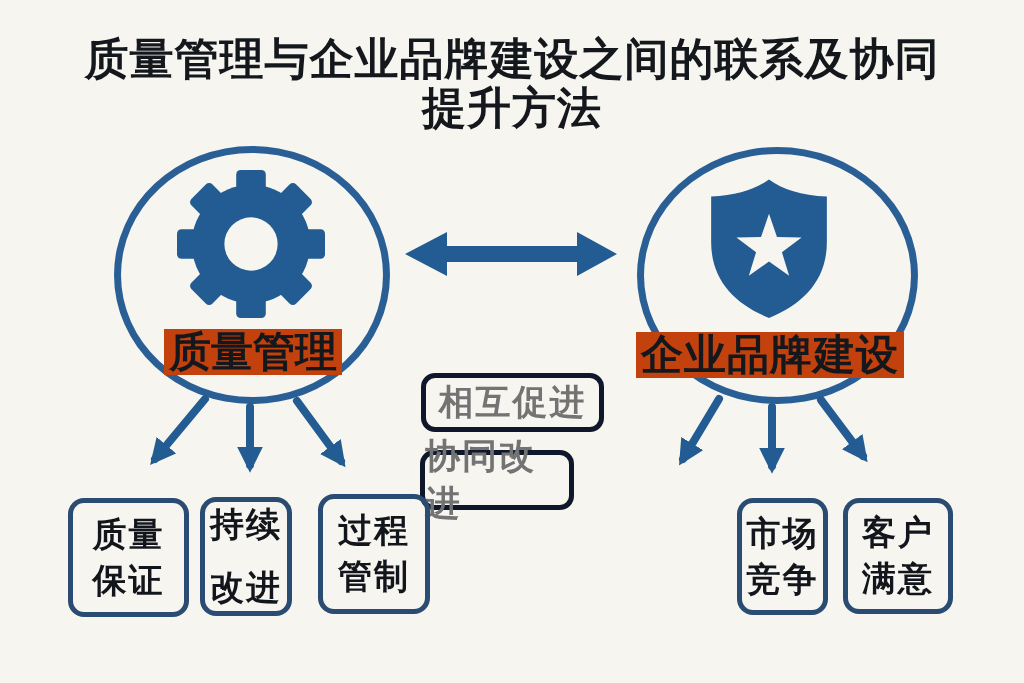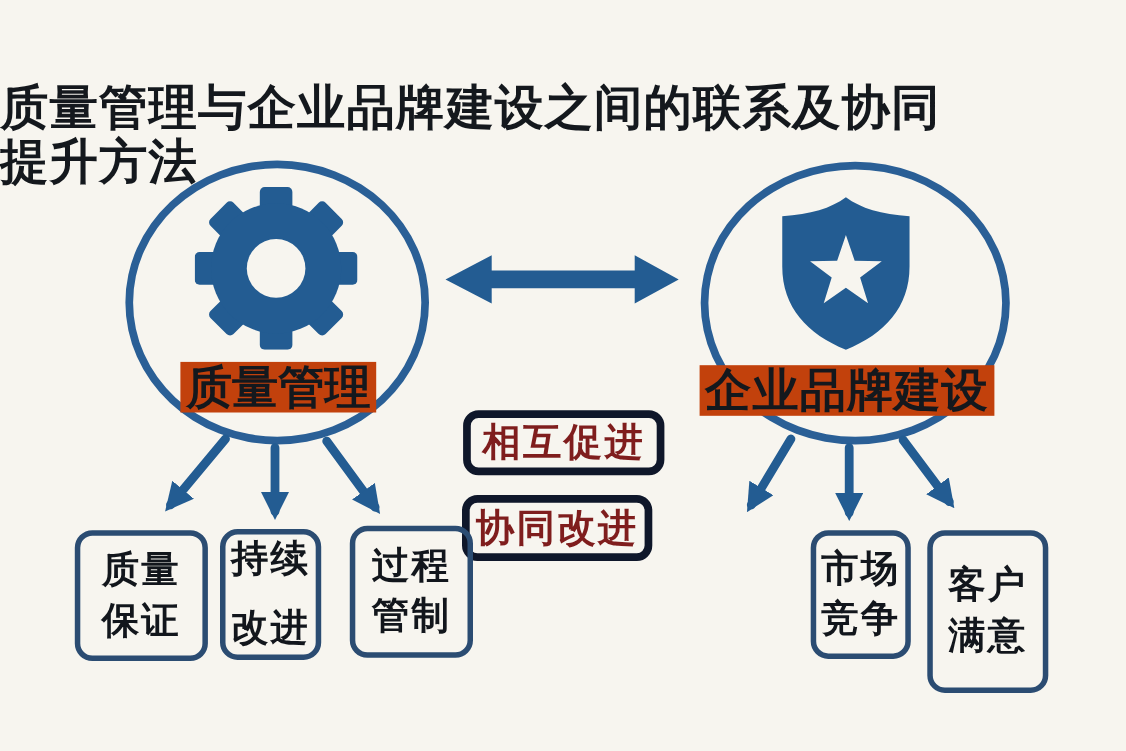--- a/index.html
+++ b/index.html
@@ -7,22 +7,22 @@
     width:1024px;height:683px;
     background:#f7f5ef;
     font-family:"Liberation Sans","DejaVu Sans",sans-serif;
     overflow:hidden;
   }
   .canvas{position:relative;width:1024px;height:683px;}
 
   
   .title{
     position:absolute;top:34px;left:0;width:1024px;
-    font-weight:bold;color:#14181d;
-    font-size:44px;line-height:1.12;letter-spacing:1px;margin-top:40px;
+    text-align:center;font-weight:bold;color:#14181d;
+    font-size:44px;line-height:1.12;letter-spacing:1px;
   }
 
   
   .big-circle{
     position:absolute;box-sizing:border-box;
     border:7px solid #2a5f96;border-radius:50%;
   }
   .big-circle.left{left:114px;top:146px;width:276px;height:258px;}
   .big-circle.right{left:637px;top:147px;width:281px;height:257px;}
 
@@ -34,41 +34,41 @@
     position:absolute;transform:translateX(-50%);
     font-weight:bold;color:#14181d;font-size:42px;line-height:1;
     background:#c2410c;padding:2px 5px;white-space:nowrap;
   }
   .node-label.left{left:253px;top:329px;letter-spacing:0px;}
   .node-label.right{left:770px;top:332px;letter-spacing:1px;}
 
   
   .rel-box{
     position:absolute;box-sizing:border-box;
-    border:7px solid #0f172a;border-radius:14px;
+    border:5px solid #0f172a;border-radius:14px;
     display:flex;align-items:center;justify-content:center;
-    font-size:35px;font-weight:bold;color:#7f1d1d;letter-spacing:2px;
+    font-size:35px;font-weight:bold;color:#737373;letter-spacing:2px;
   }
   .rel-box.r0{left:421px;top:373px;width:183px;height:59px;}
-  .rel-box.r1{left:420px;top:450px;width:173px;height:60px;}
+  .rel-box.r1{left:420px;top:450px;width:154px;height:60px;}
 
   
   .leaf-box{
     position:absolute;box-sizing:border-box;
     border:5px solid #2b4c72;border-radius:16px;
     display:flex;flex-direction:column;align-items:center;justify-content:center;
     font-size:34px;font-weight:bold;color:#12161c;
-    line-height:1.35;letter-spacing:2px;text-align:center;
+    line-height:1.35;letter-spacing:2px;text-align:center;margin-top:16px;
   }
   .leaf-box.l0{left:68px;top:482px;width:121px;height:119px;}
   .leaf-box.l1{left:200px;top:481px;width:92px;height:119px;justify-content:space-between;}
   .leaf-box.l2{left:318px;top:478px;width:112px;height:120px;}
   .leaf-box.l3{left:623px;top:482px;width:98px;height:118px;}
   .leaf-box.l4{left:737px;top:482px;width:91px;height:117px;}
-  .leaf-box.l5{left:843px;top:482px;width:110px;height:148px;}
+  .leaf-box.l5{left:843px;top:482px;width:110px;height:116px;}
 
   .gfx{position:absolute;}
 </style>
 </head>
 <body>
 
 <div class="canvas">
 
   <div class="title">
     <div>质量管理与企业品牌建设之间的联系及协同</div>

